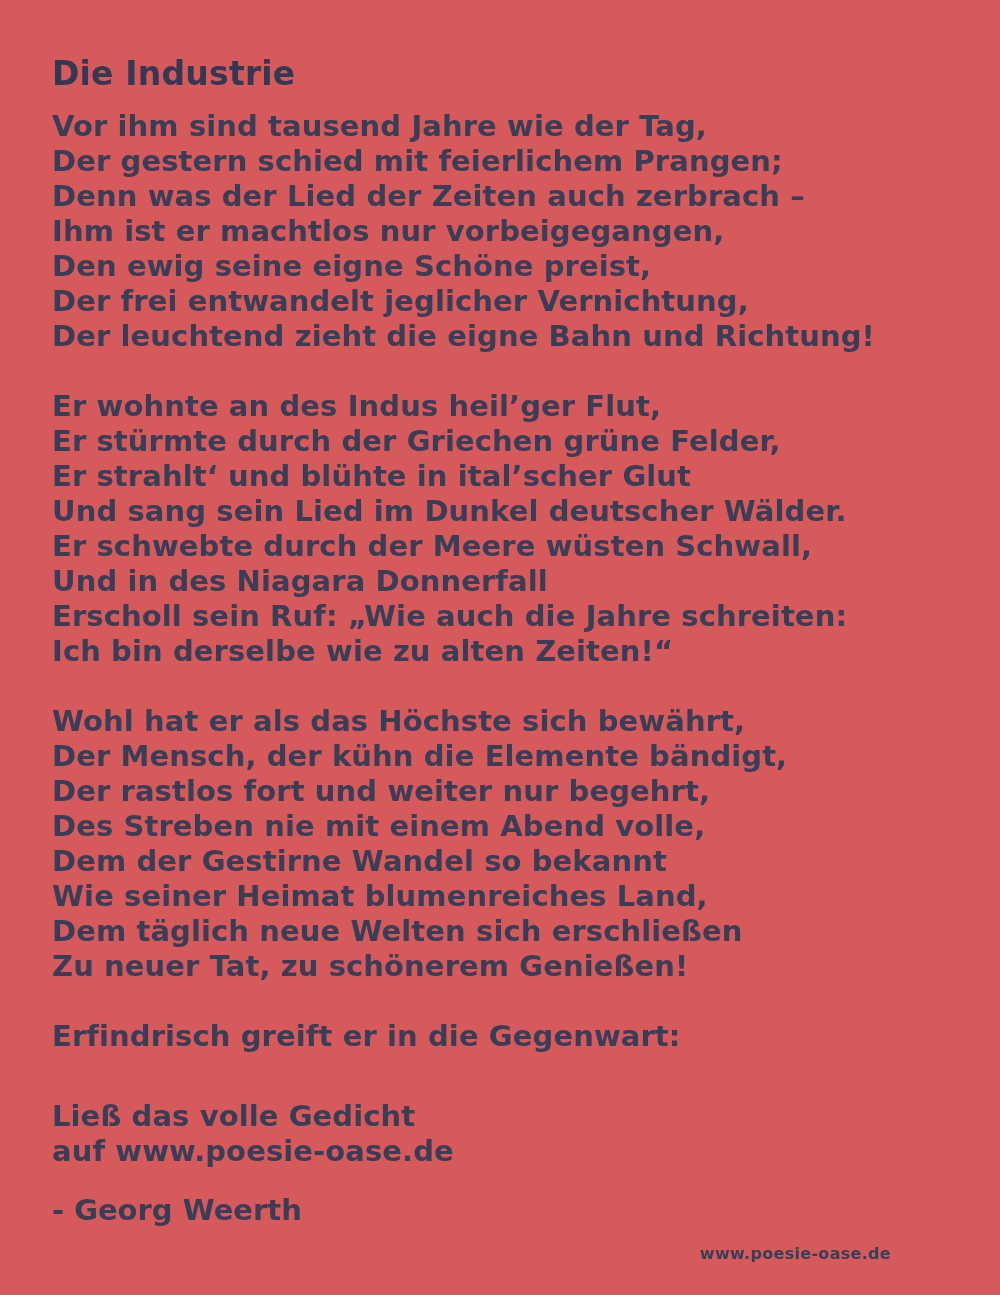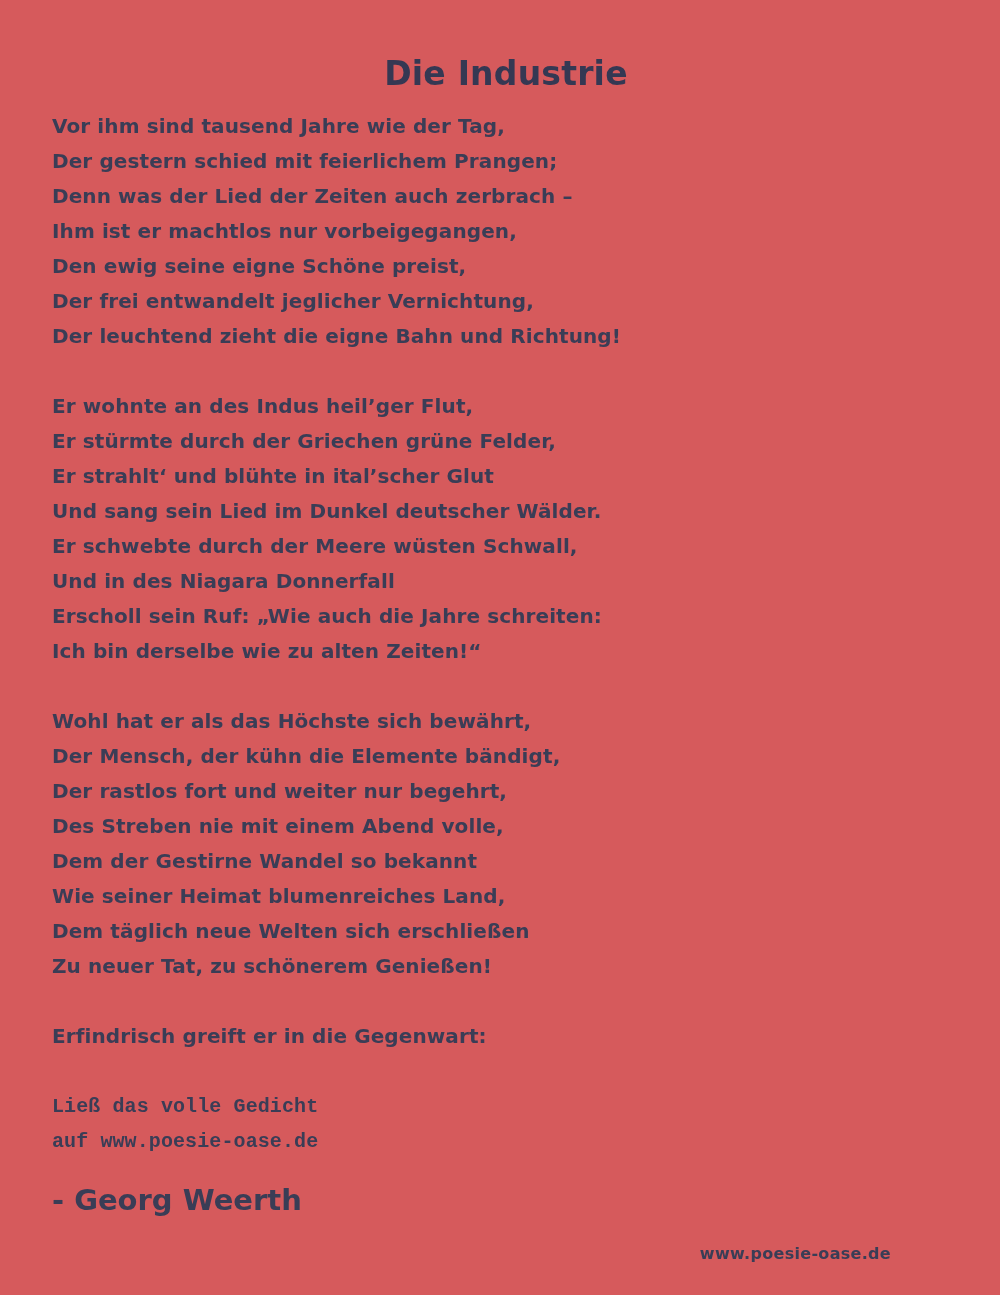--- a/index.html
+++ b/index.html
@@ -16,35 +16,33 @@
     top: 54px;
     left: 52px;
     right: 40px;
   }
   .poem-title {
     font-size: 33px;
     font-weight: 700;
     color: #353853;
     letter-spacing: 0.2px;
     margin-bottom: 16px;
-    text-align: center;
   }
   .stanza {
     margin-bottom: 35px;
   }
   .poem-line {
-    font-size: 20px;
+    font-size: 29px;
     font-weight: 600;
     line-height: 35px;
     letter-spacing: 0.1px;
     white-space: nowrap;
   }
   .footer-note {
-    margin-top: 35px;
-    font-family: Liberation Mono, monospace;
+    margin-top: 45px;
   }
   .attribution {
     margin-top: 24px;
     font-size: 29px;
     font-weight: 600;
     line-height: 35px;
   }
   .watermark {
     position: absolute;
     right: 109px;

